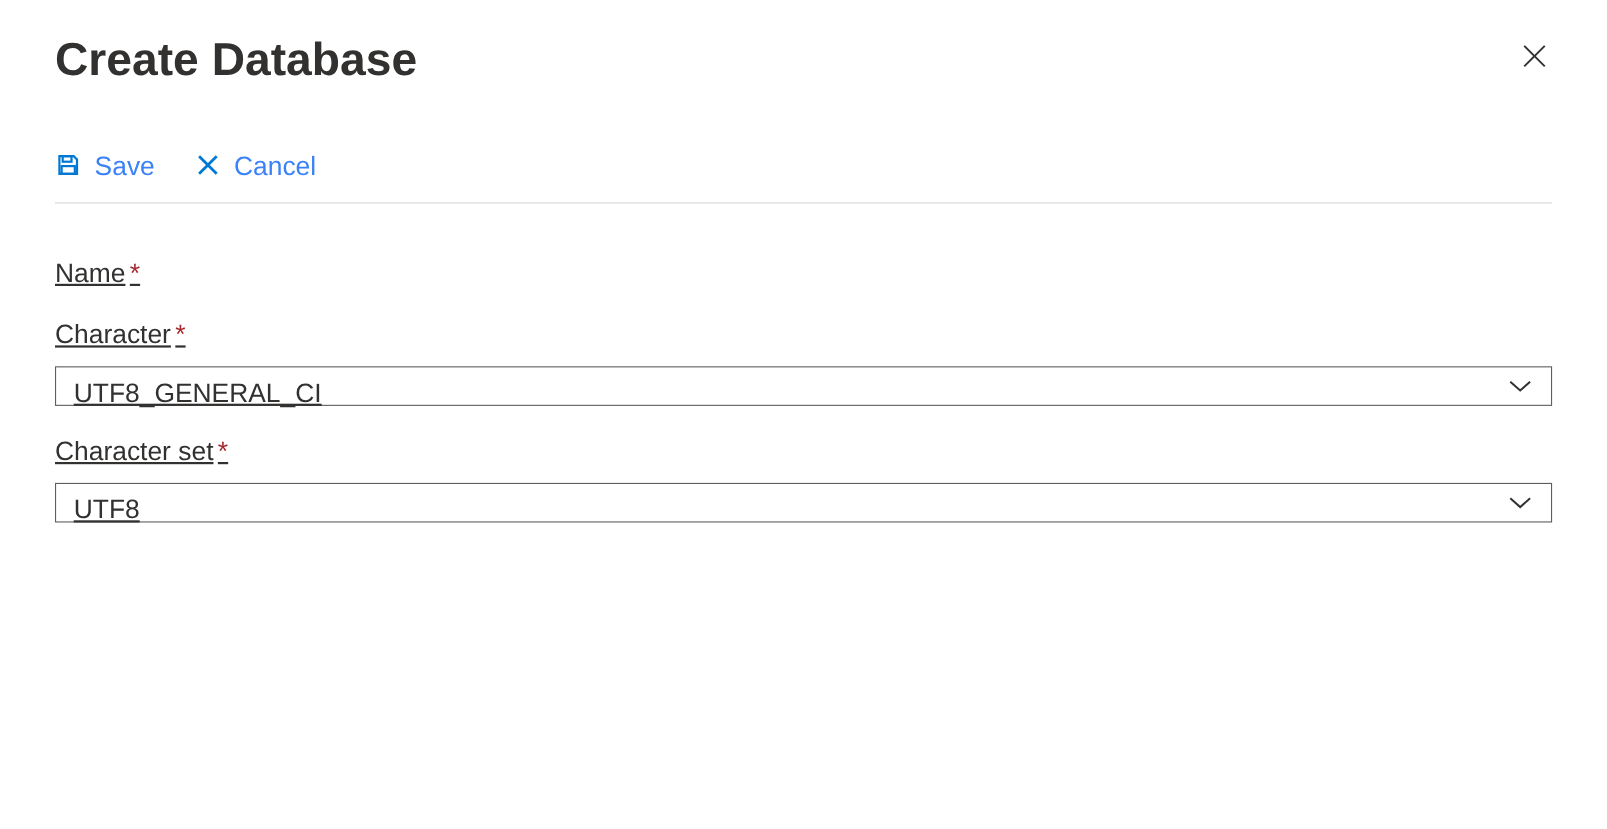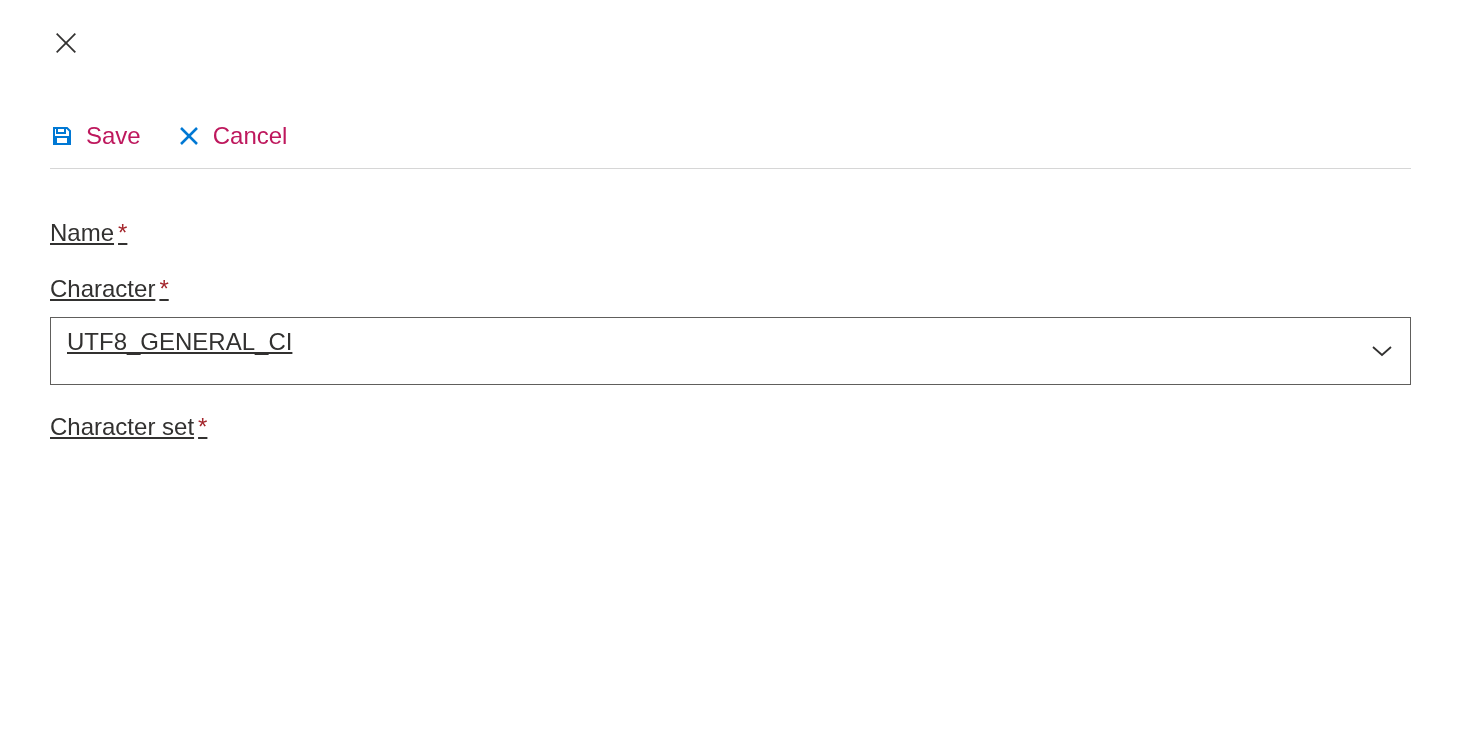--- a/index.html
+++ b/index.html
@@ -44,27 +44,26 @@
     }
     .toolbar {
       display: flex;
       gap: 36px;
       padding-bottom: 18px;
       border-bottom: 1px solid #d6d6d6;
       margin-bottom: 50px;
     }
     .toolbar-btn {
       display: flex;
-      align-items: center;
       gap: 12px;
       background: transparent;
       border: none;
       cursor: pointer;
       font-size: 24px;
-      color: #be185d;
+      color: #3b82f6;
       font-family: inherit;
     }
     .toolbar-btn .icon {
       width: 24px;
       height: 24px;
       display: flex;
       align-items: center;
       justify-content: center;
     }
     .toolbar-btn .icon svg {
@@ -111,21 +110,21 @@
     .form-select {
       width: 100%;
       padding: 10px 50px 10px 16px;
       font-size: 24px;
       border: 1px solid #605e5c;
       font-family: inherit;
       color: #323130;
       background: #ffffff;
       appearance: none;
       cursor: pointer;
-      height: 68px;
+      height: 36px;
     }
     .chevron {
       position: absolute;
       right: 18px;
       top: 50%;
       transform: translateY(-50%);
       pointer-events: none;
       width: 22px;
       height: 14px;
     }
@@ -134,20 +133,21 @@
       height: 14px;
       stroke: #323130;
       stroke-width: 1.8;
       fill: none;
     }
   </style>
 </head>
 <body>
 
 <div class="header">
+  <h1 class="page-title">Create Database</h1>
   <button class="close-btn">
     <span>
       <svg viewBox="0 0 24 24">
           <line x1="4" y1="4" x2="20" y2="20"></line>
           <line x1="20" y1="4" x2="4" y2="20"></line>
         </svg>
     </span>
   </button>
 </div>
 
@@ -190,13 +190,21 @@
           <polyline points="2,3 11,11 20,3"></polyline>
         </svg>
     </span>
   </div>
 </div>
 
 <div class="form-group">
   <label class="form-label">
     <span>Character set</span><span class="required">*</span>
   </label>
+  <div class="select-wrapper">
+    <div class="form-select">UTF8</div>
+    <span class="chevron">
+      <svg viewBox="0 0 22 14">
+          <polyline points="2,3 11,11 20,3"></polyline>
+        </svg>
+    </span>
+  </div>
 </div>
 
 </body></html>

